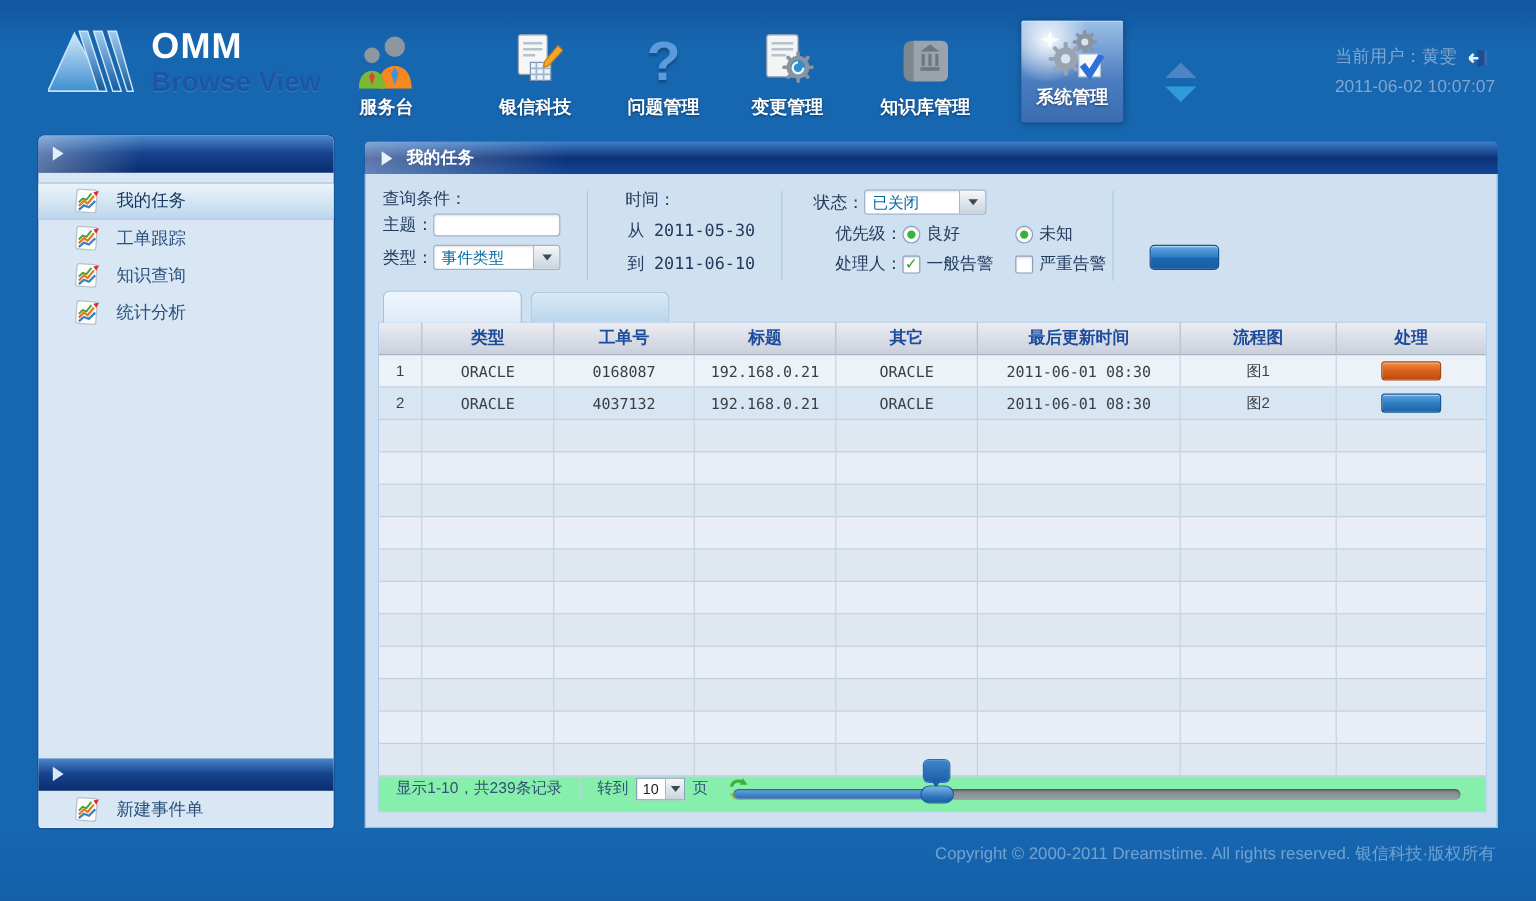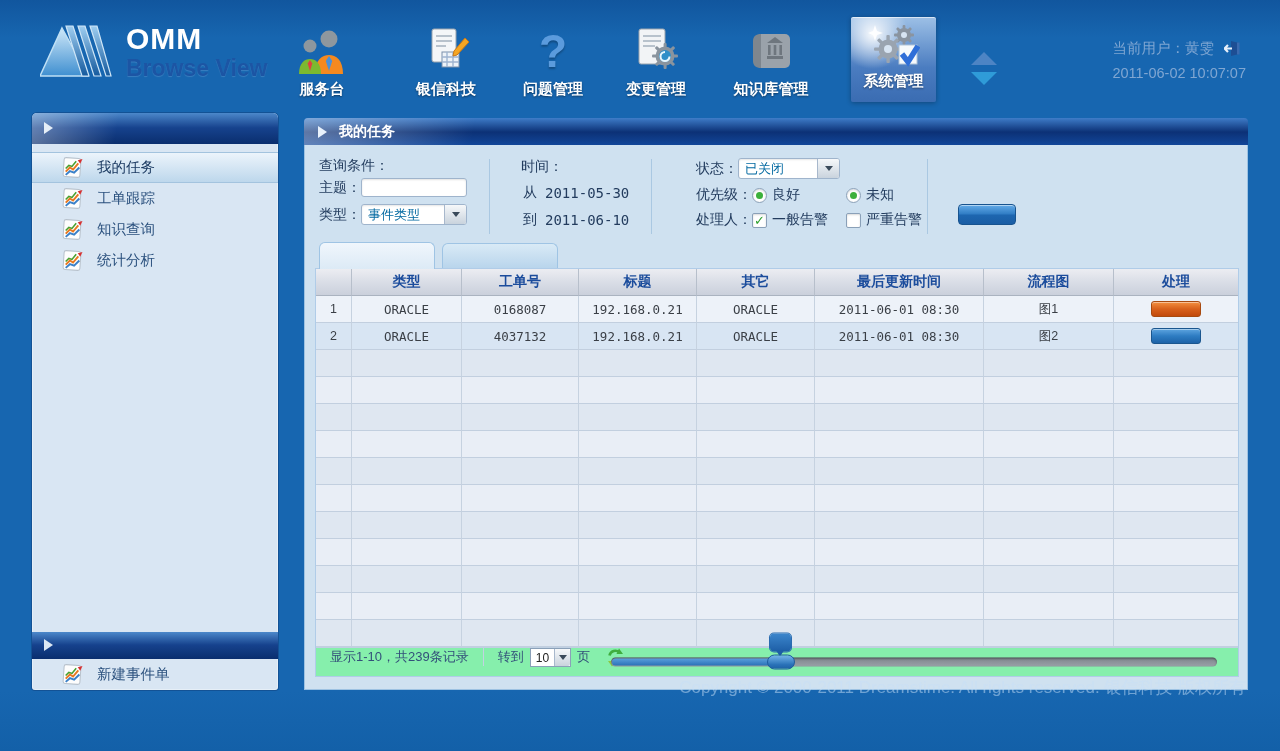--- a/index.html
+++ b/index.html
@@ -145,21 +145,21 @@
   .handle { position:absolute; left:calc(28% - 14px); top:-3px; width:28px; height:15px;
             background:linear-gradient(180deg,#74b4ea,#2a72b8 70%,#1f62a6); border:1px solid #1d5c9e;
             border-radius:8px; cursor:pointer; }
   .slider-tip { position:absolute; left:calc(28% - 11px); top:-24px; width:21px; height:18px;
             background:linear-gradient(180deg,#3c86cc,#1d5ea6); border-radius:4px;
             box-shadow:0 0 0 1px #2a6cb0; }
   .slider-tip::after { content:''; position:absolute; left:6px; top:17px;
             border:4px solid transparent; border-top:6px solid #1d5ea6; }
 
   
-  .footer { position:absolute; right:34px; top:676px; color:rgba(200,224,248,0.5); font-size:17px;margin-left:11px; }
+  .footer { position:absolute; right:34px; top:703px; color:rgba(200,224,248,0.5); font-size:14px;margin-left:11px; }
 </style>
 </head>
 <body>
 
 <div class="page">
 
   <div class="top-header">
     <div class="logo">
       <svg width="72" height="60" viewBox="0 0 72 60">
         <defs>
@@ -399,21 +399,21 @@
         </div>
         <div class="frow" style="left:218px; top:39px;">
           <span class="flabel">从</span>
           <span class="mono" style="margin-left:8px;">2011-05-30</span>
         </div>
         <div class="frow" style="left:218px; top:66px;">
           <span class="flabel">到</span>
           <span class="mono" style="margin-left:8px;">2011-06-10</span>
         </div>
 
-        <div class="frow" style="left:391px; top:13px;justify-content:space-between;">
+        <div class="frow" style="left:373px; top:13px;justify-content:space-between;">
           <span class="flabel">状态：</span>
           <span class="sel" style="width:102px; justify-content:space-between;">
             <span class="sel-text">已关闭</span>
             <span class="sel-btn">
                 <span class="sel-arrow"></span>
               </span>
           </span>
         </div>
         <div class="frow" style="left:391px; top:41px;">
           <span class="flabel">优先级：</span>

